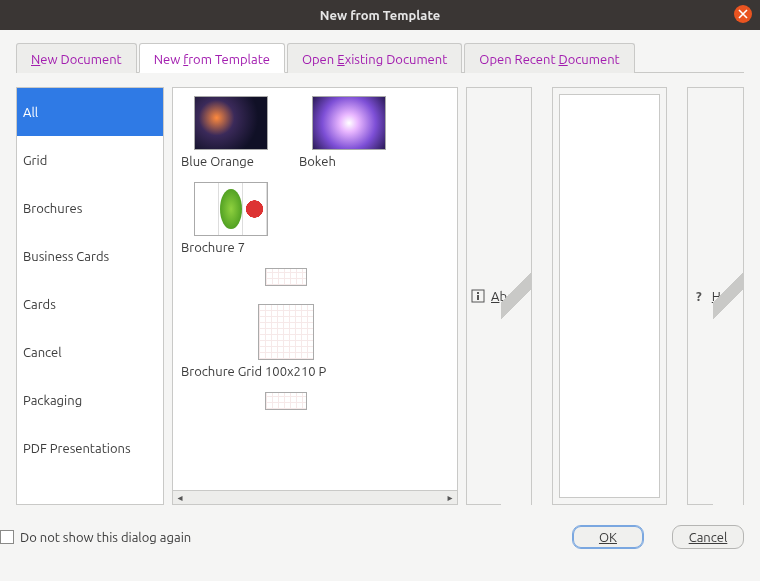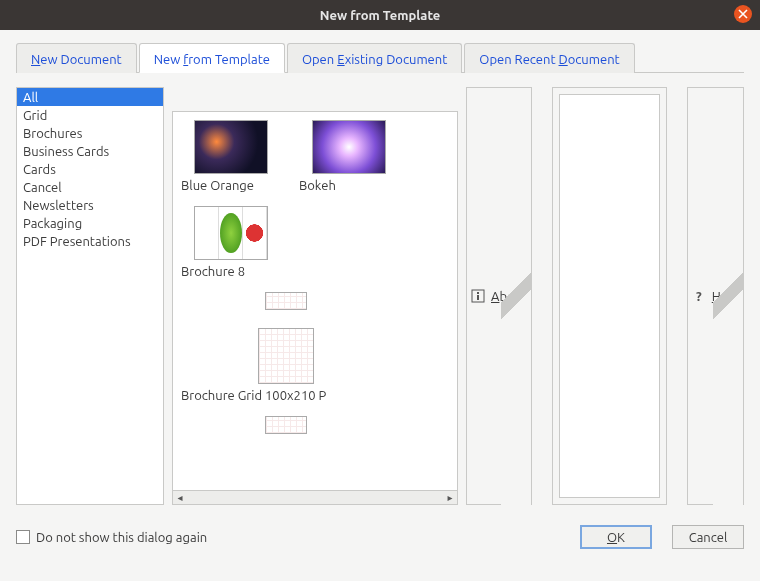--- a/index.html
+++ b/index.html
@@ -43,21 +43,21 @@
 .tabbar {
   display: flex;
   gap: 0;
   border-bottom: 1px solid #c9c9c7;
 }
 .tab {
   padding: 8px 14px 6px 14px;
   border: 1px solid #c9c9c7;
   border-bottom: none;
   background: #ededeb;
-  color: #1d4ed8;
+  color: #a21caf;
   border-radius: 3px 3px 0 0;
   margin-right: 2px;
   cursor: pointer;
   position: relative;
   top: 1px;
 }
 .tab.active {
   background: #fff;
   border-bottom: 1px solid #fff;
   top: 1px;
@@ -69,21 +69,21 @@
   margin-top: 14px;
   height: 418px;
 }
 .catlist {
   width: 148px;
   border: 1px solid #c9c9c7;
   background: #fff;
   overflow-y: auto;
 }
 .catlist .cat {
-  padding: 2px 6px;
+  padding: 17px 6px;
   cursor: pointer;
   white-space: nowrap;
 }
 .catlist .cat.selected {
   background: #2f7ae5;
   color: #fff;
 }
 .gallery-wrap {
   flex: 1;
   display: flex;
@@ -93,21 +93,20 @@
 .gallery {
   flex: 1;
   border: 1px solid #c9c9c7;
   background: #fff;
   overflow-y: scroll;
   padding: 8px;
   display: flex;
   flex-wrap: wrap;
   align-content: flex-start;
   gap: 14px 18px;
-  margin-top: 24px;
 }
 .template {
   width: 100px;
   display: flex;
   flex-direction: column;
   align-items: center;
   cursor: pointer;
 }
 .template.wide { width: 210px; }
 .thumb {
@@ -178,44 +177,45 @@
 }
 .aboutbox .inner {
   width: 100%;
   height: 100%;
   border: 1px solid #c9c9c7;
   background: #fff;
 }
 .footer {
   display: flex;
   align-items: center;
-  padding: 10px 16px 12px 16px;
-  gap: 20px;
+  padding: 10px 16px 12px 0;
+  gap: 28px;
 }
 .footer .chk {
   display: flex;
   align-items: center;
   gap: 6px;
   cursor: pointer;
 }
 .footer .chk .box {
   width: 14px;
   height: 14px;
   border: 1px solid #8a8a88;
   background: #fff;
 }
 .footer .spacer { flex: 1; }
 .btn {
   min-width: 72px;
   padding: 4px 14px;
   border: 1px solid #b5b5b3;
   background: #f0f0ee;
-  border-radius: 0;
+  border-radius: 9px;
   cursor: pointer;
   text-align: center;
+  text-decoration: underline;
 }
 .btn.default {
   box-shadow: inset 0 0 0 1px #7aa7e0;
   border-color: #7aa7e0;
 }
 .ul { text-decoration: underline; }
 
 .th-blue { background: radial-gradient(circle at 30% 40%, #ff8a3d 0%, #3b2a5a 30%, #101026 70%); }
 .th-bokeh { background: radial-gradient(circle at 50% 50%, #fff 0%, #e9b7ff 20%, #7d4fd6 60%, #2a1a56 100%); }
 .th-broch1 {
@@ -256,21 +256,20 @@
 
   <div class="content">
 
     <div class="catlist" id="catlist">
         <div class="cat selected">All</div>
         <div class="cat">Grid</div>
         <div class="cat">Brochures</div>
         <div class="cat">Business Cards</div>
         <div class="cat">Cards</div>
         <div class="cat">Cancel</div>
-        <div class="cat">Newsletters</div>
         <div class="cat">Packaging</div>
         <div class="cat">PDF Presentations</div>
       </div>
 
     <div class="gallery-wrap">
       <div class="gallery" id="gallery">
           <div class="template">
             <div class="thumb th-blue"></div>
             <div class="lbl">Blue Orange</div>
           </div>
@@ -279,21 +278,21 @@
             <div class="lbl">Bokeh</div>
           </div>
           <div class="template">
             <div class="thumb th-broch1">
               <div class="p"></div>
               <div class="p">
                 <div class="leaf"></div>
               </div>
               <div class="p" style="background:radial-gradient(circle at 50% 50%,#d33 0%,#d33 30%,transparent 31%)"></div>
             </div>
-            <div class="lbl">Brochure 8</div>
+            <div class="lbl">Brochure 7</div>
           </div>
           <div class="template wide">
             <div class="thumb small th-grid"></div>
           </div>
           <div class="template wide">
             <div class="thumb sq th-grid"></div>
             <div class="lbl">Brochure Grid 100x210 P</div>
           </div>
           <div class="template wide">
             <div class="thumb small th-grid"></div>

